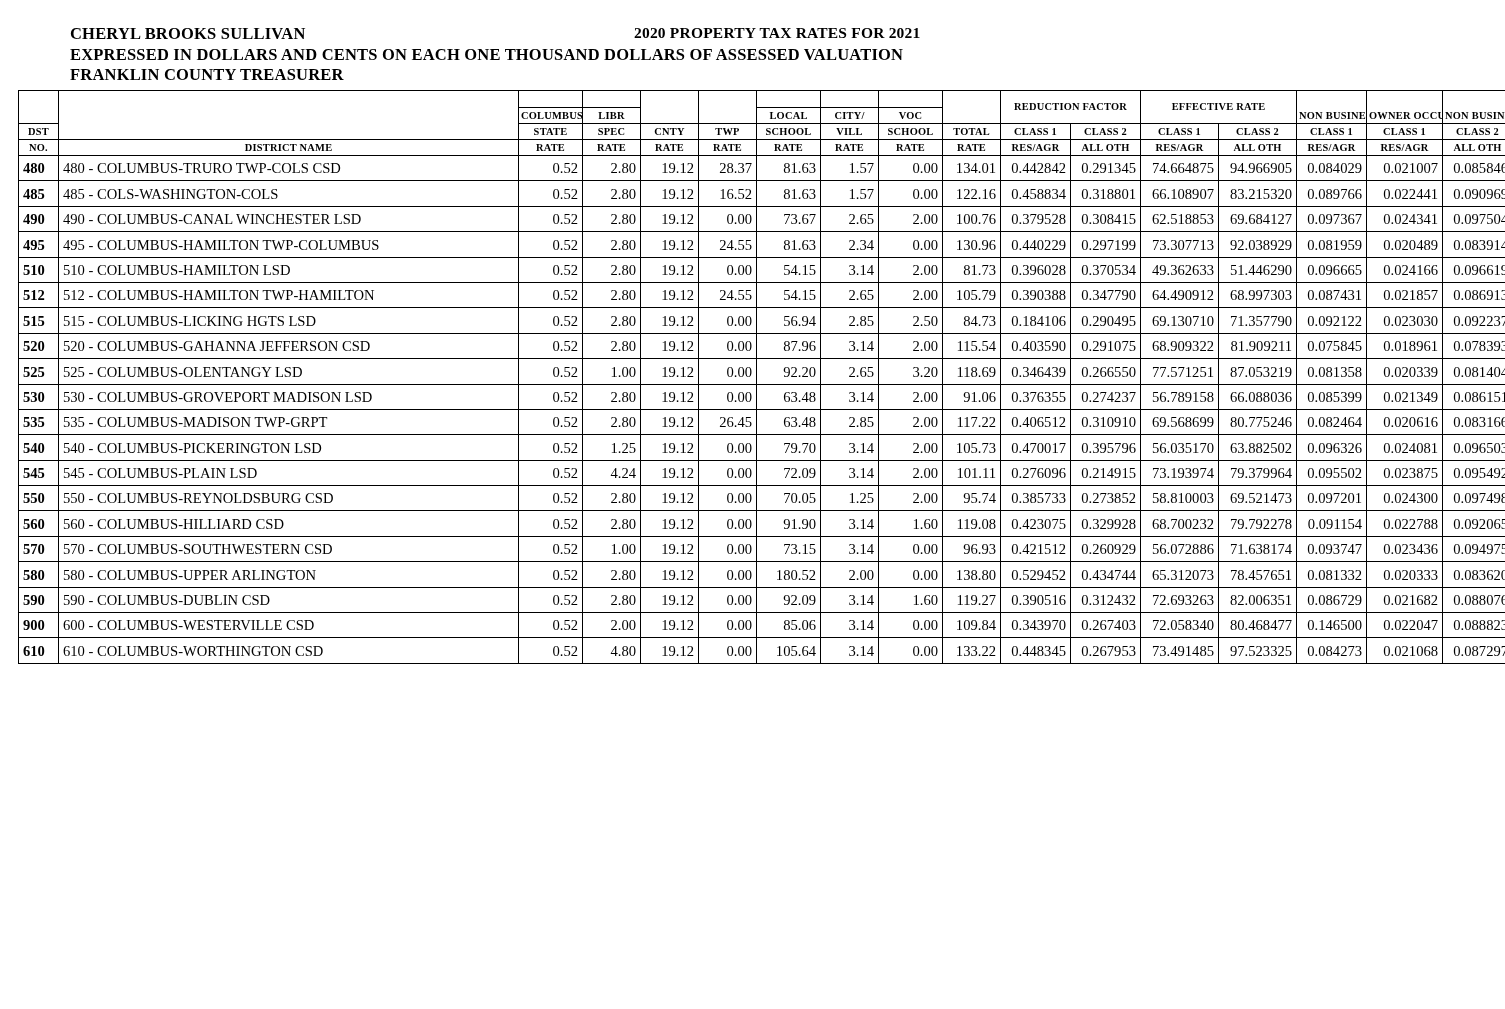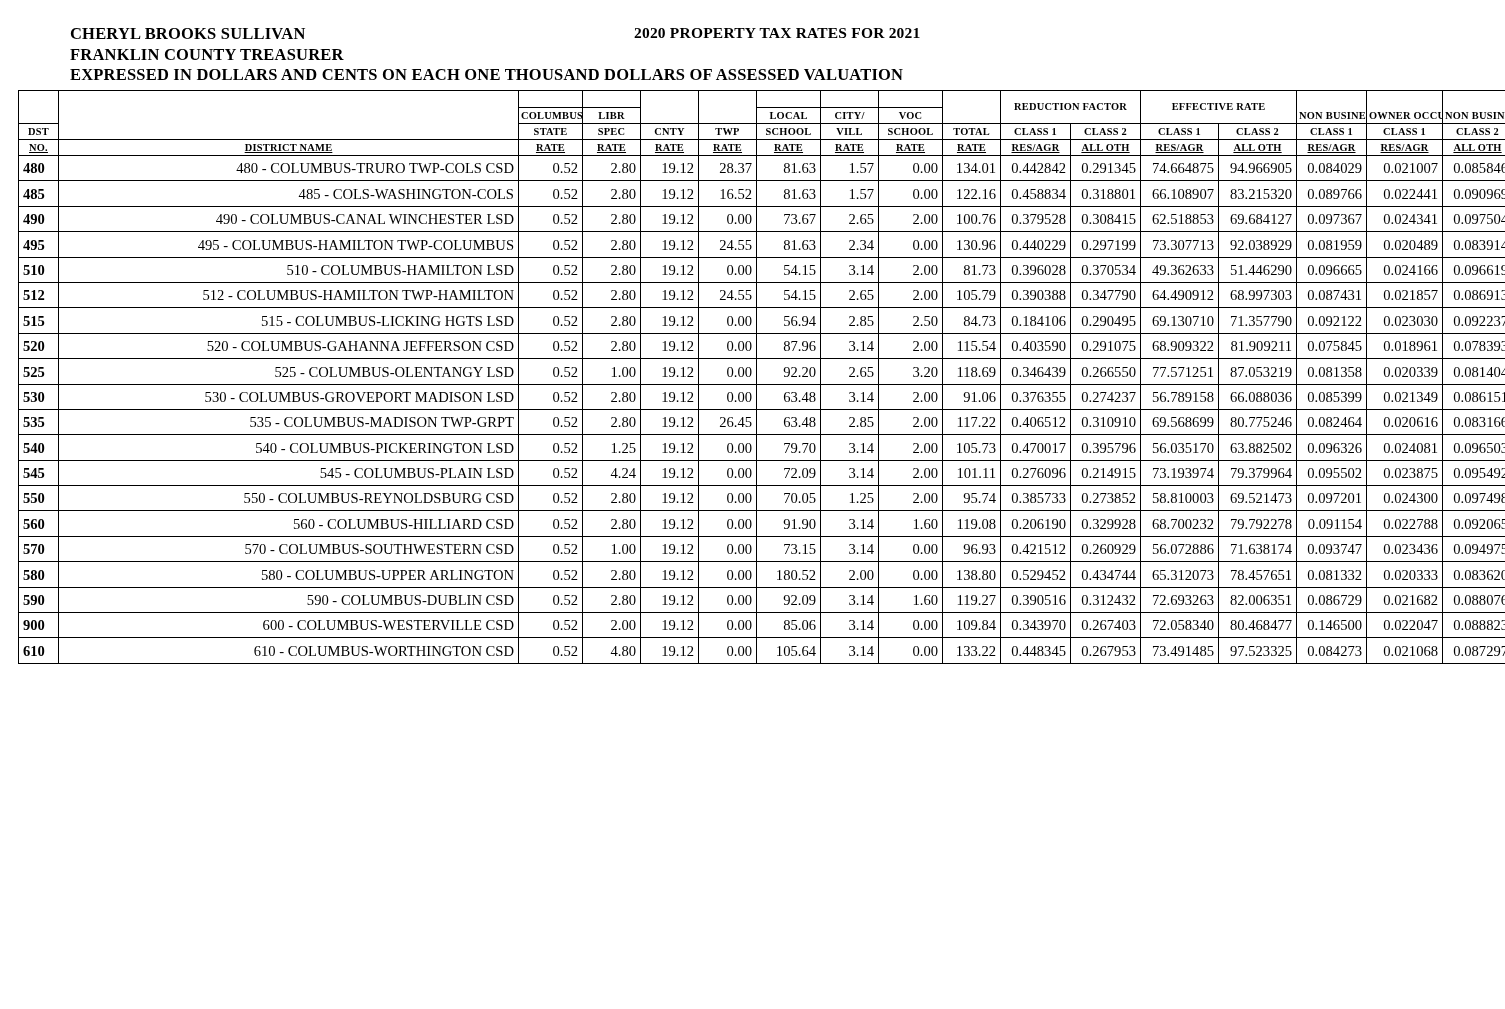--- a/index.html
+++ b/index.html
@@ -70,21 +70,21 @@
     font-size: 10.4px;
     letter-spacing: 0.25px;
     text-align: center;
     line-height: 11.6px;
     padding: 1px 2px 1px 2px;
     vertical-align: bottom;
   }
   .hrow1 th { height: 14px; }
   .hrow2 th { height: 13px; margin-top: 18px; }
   .hrow3 th { height: 13px; }
-  .hrow4 th { height: 13px; text-decoration: underline; }
+  .hrow4 th { height: 13px; }
 
   .grp-span {
     vertical-align: middle !important;
     text-align: center;
   }
   .nb-stack {
     line-height: 11.4px;
     text-align: center;
   }
 
@@ -97,21 +97,21 @@
     font-size: 14.6px;
     padding: 0 4px 1px 4px;
     line-height: 22px;
   }
   td.dst {
     text-align: left;
     padding-left: 6px;
     font-weight: bold;
   }
   td.dname {
-    text-align: right;
+    text-align: left;
     padding-left: 7px;
   }
   td.num {
     text-align: right;
     padding-right: 5px;
   }
 
   
   col.c-dst    { width: 40px; }
   col.c-name   { width: 460px; }
@@ -131,22 +131,22 @@
   col.c-ooc1   { width: 76px; }
   col.c-nbc2   { width: 70px; }
 </style>
 </head>
 <body>
 
 <div class="page">
 
   <div class="doc-header">
     <div class="hdr-line">CHERYL BROOKS SULLIVAN</div>
+    <div class="hdr-line">EXPRESSED IN DOLLARS AND CENTS ON EACH ONE THOUSAND DOLLARS OF ASSESSED VALUATION</div>
     <div class="hdr-line">FRANKLIN COUNTY TREASURER</div>
-    <div class="hdr-line">EXPRESSED IN DOLLARS AND CENTS ON EACH ONE THOUSAND DOLLARS OF ASSESSED VALUATION</div>
     <div class="hdr-center">2020 PROPERTY TAX RATES FOR 2021</div>
   </div>
 
   <table class="rates">
     <colgroup>
       <col class="c-dst">
         <col class="c-name">
         <col class="c-state">
         <col class="c-libr">
       <col class="c-cnty">
@@ -505,21 +505,21 @@
           <td class="dst">560</td>
           <td class="dname">560 - COLUMBUS-HILLIARD CSD</td>
           <td class="num">0.52</td>
           <td class="num">2.80</td>
           <td class="num">19.12</td>
           <td class="num">0.00</td>
           <td class="num">91.90</td>
           <td class="num">3.14</td>
           <td class="num">1.60</td>
           <td class="num">119.08</td>
-          <td class="num">0.206190</td>
+          <td class="num">0.423075</td>
           <td class="num">0.329928</td>
           <td class="num">68.700232</td>
           <td class="num">79.792278</td>
           <td class="num">0.091154</td>
           <td class="num">0.022788</td>
           <td class="num">0.092065</td>
         </tr>
         <tr>
           <td class="dst">570</td>
           <td class="dname">570 - COLUMBUS-SOUTHWESTERN CSD</td>

